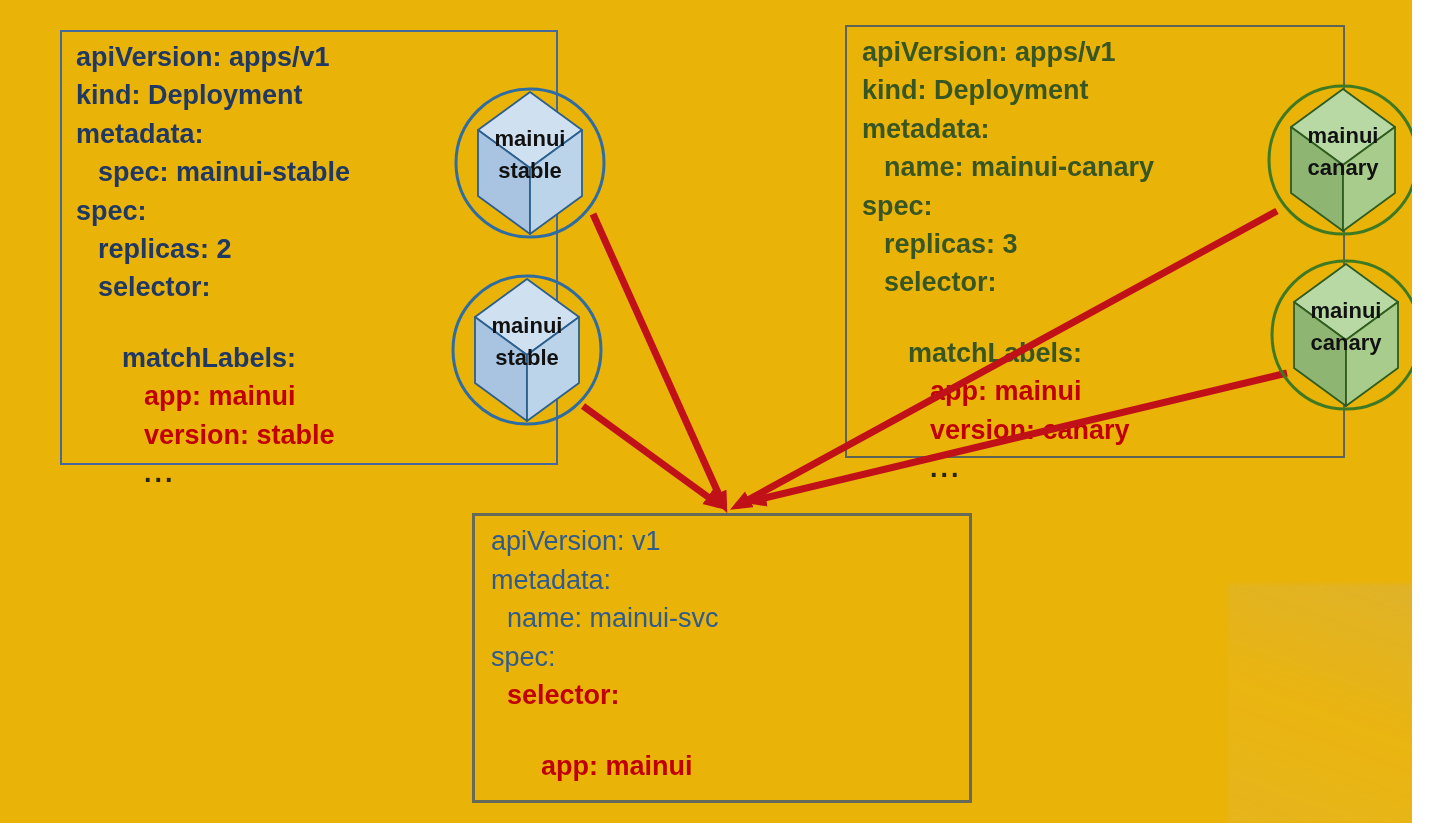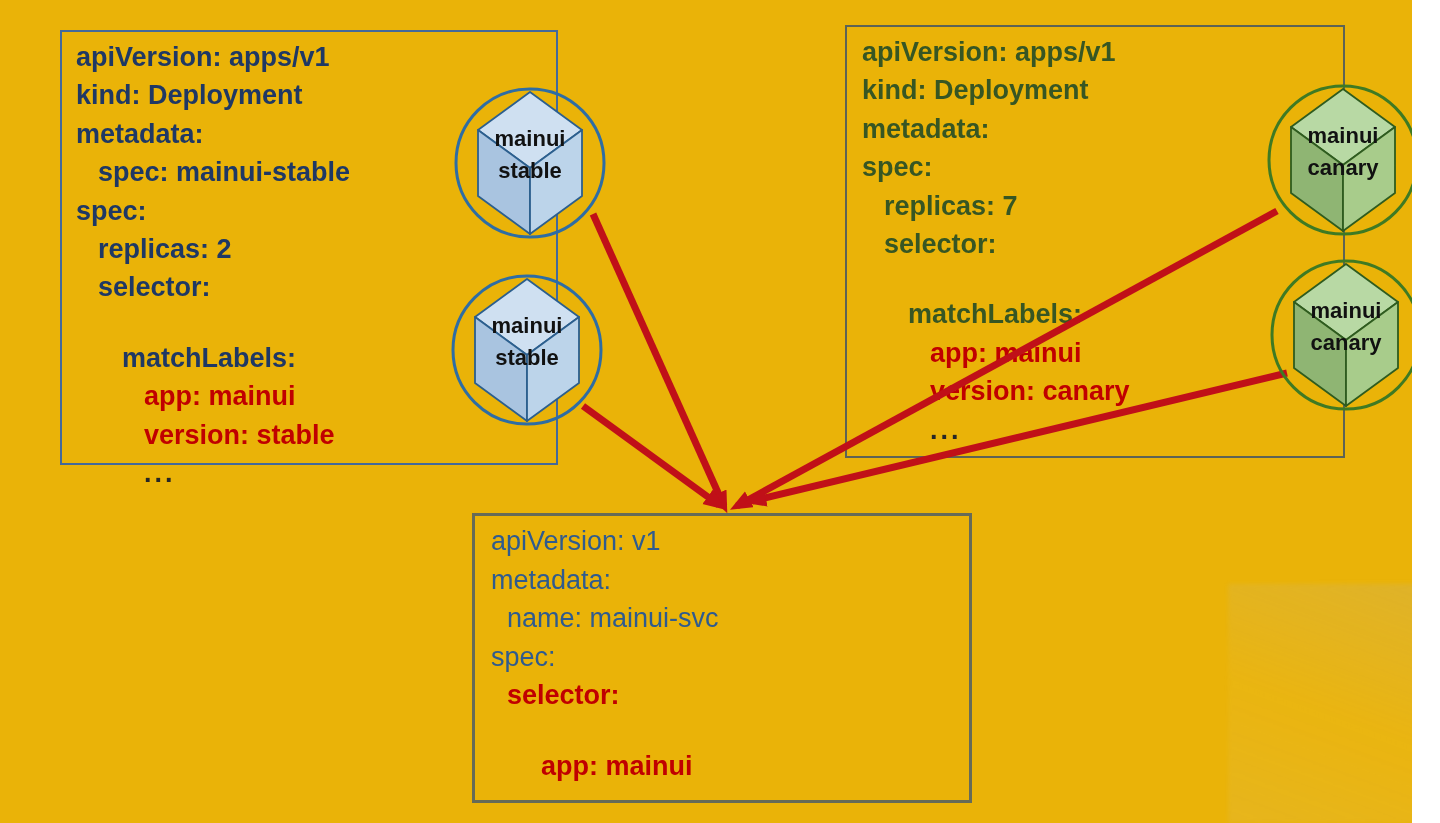--- a/index.html
+++ b/index.html
@@ -81,22 +81,23 @@
         <div class="yline lvl3 red">version: stable</div>
         <div class="yline lvl3 dots">...</div>
       </div>
   </div>
 
   <div class="box right-box">
     <div>
         <div class="yline lvl0">apiVersion: apps/v1</div>
         <div class="yline lvl0">kind: Deployment</div>
         <div class="yline lvl0">metadata:</div>
+        <div class="yline lvl1">name: mainui-canary</div>
         <div class="yline lvl0">spec:</div>
-        <div class="yline lvl1">replicas: 7</div>
+        <div class="yline lvl1">replicas: 3</div>
         <div class="yline lvl1">selector:</div>
         <div class="yline lvl2">matchLabels:</div>
         <div class="yline lvl3 red">app: mainui</div>
         <div class="yline lvl3 red">version: canary</div>
         <div class="yline lvl3 dots">...</div>
       </div>
   </div>
 
   <div class="box service-box">
     <div>

